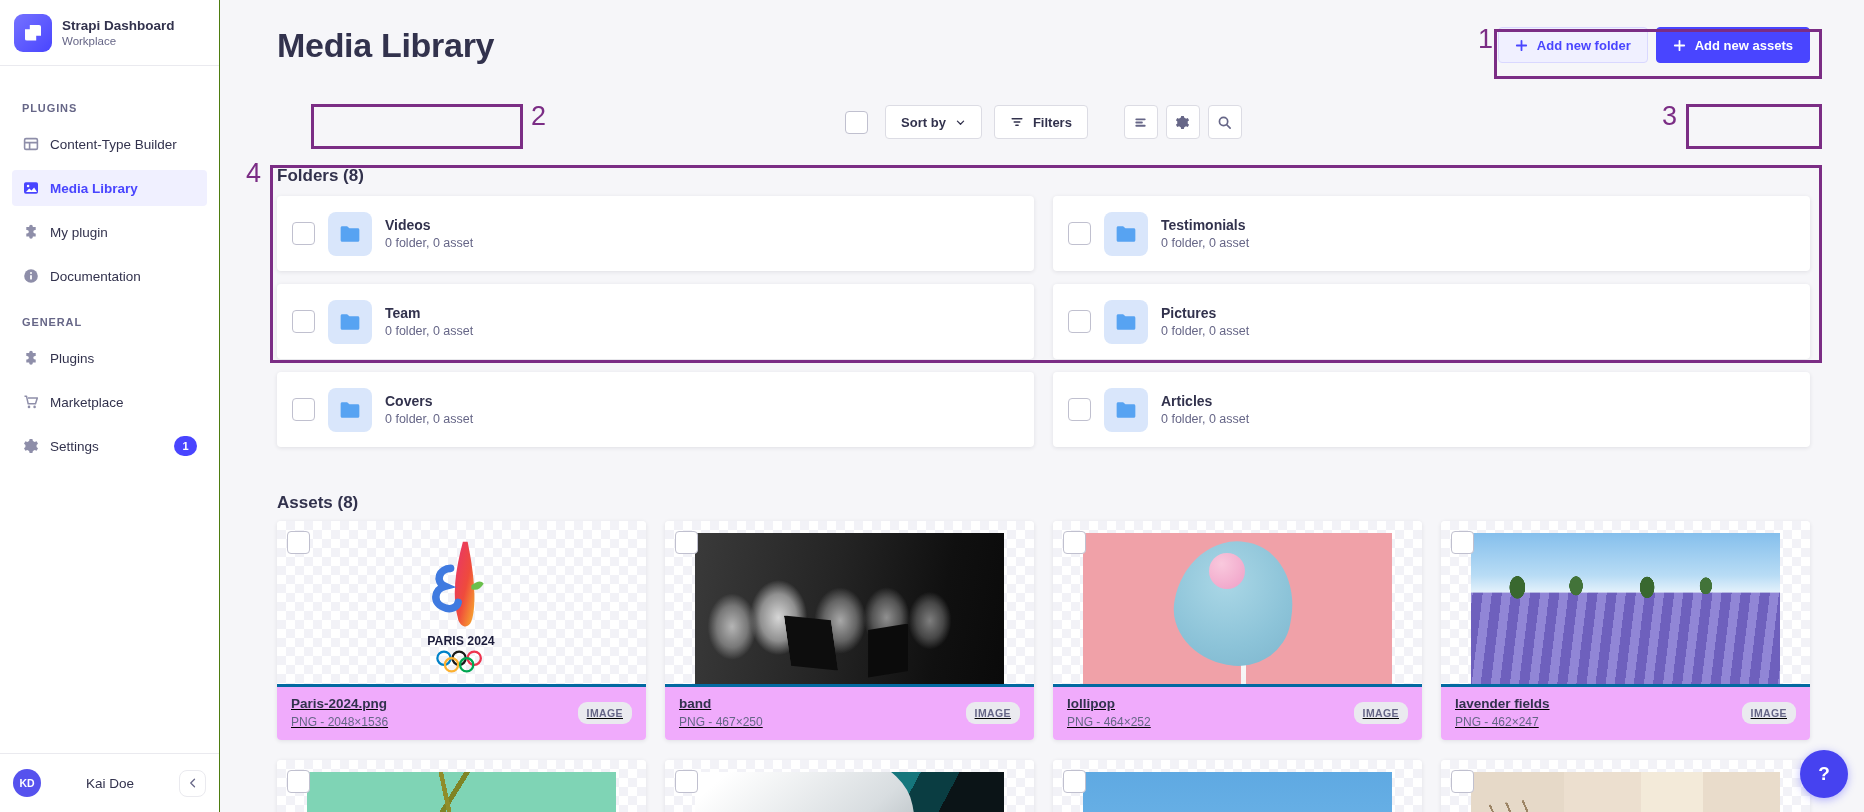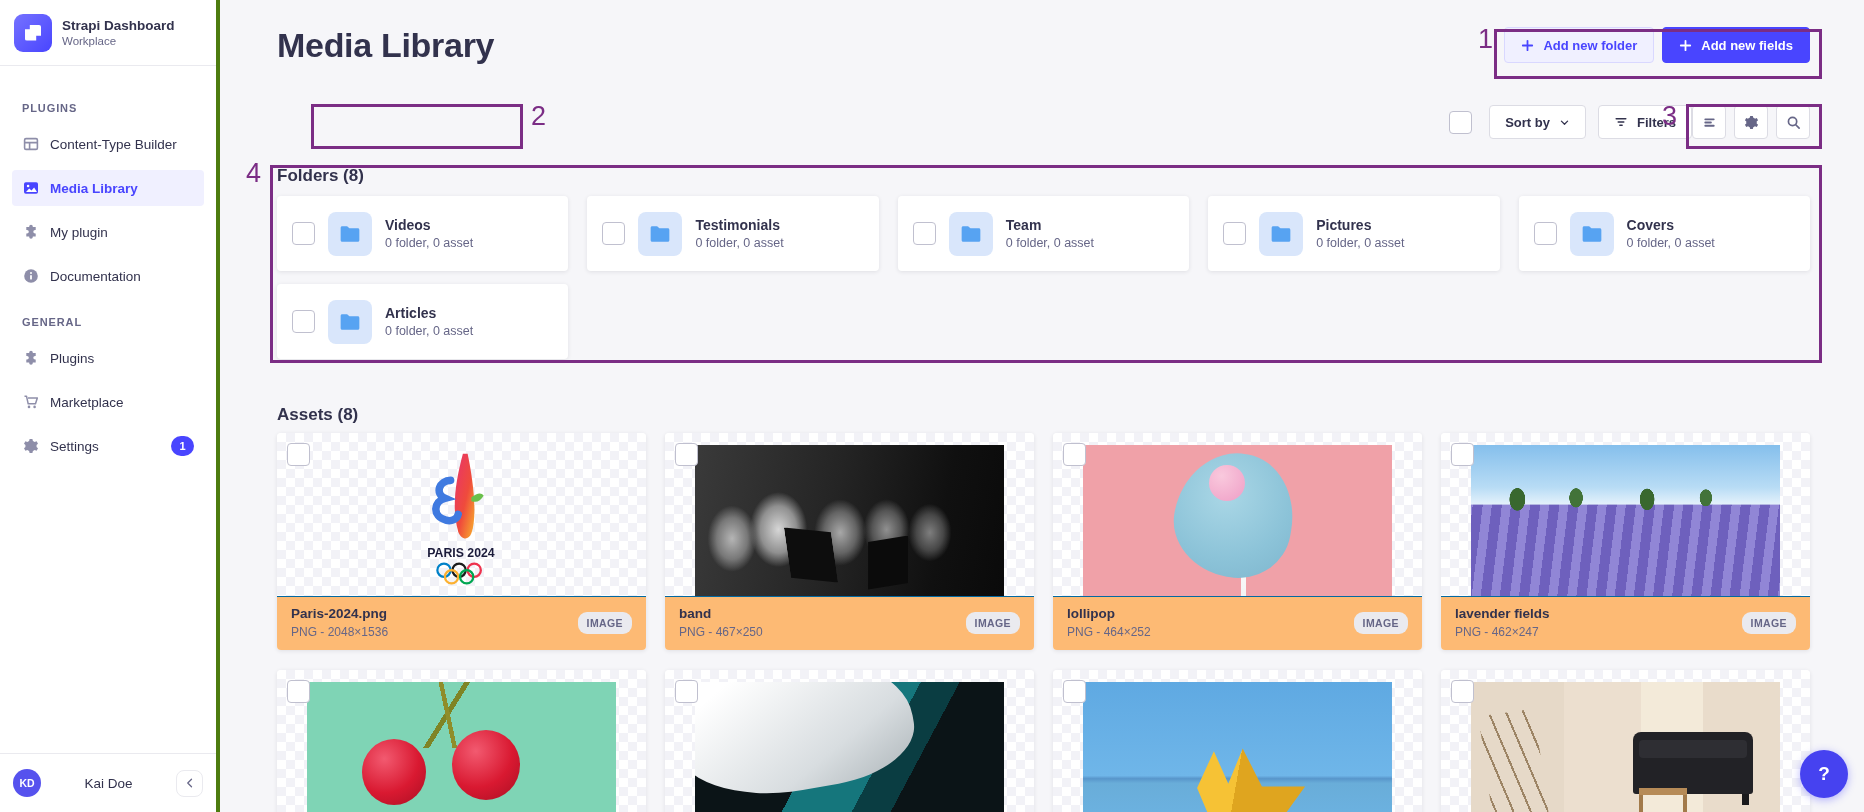--- a/index.html
+++ b/index.html
@@ -1,21 +1,21 @@
 <!DOCTYPE html>
 <html><head>
 <meta charset="utf-8">
 <style>
   * { margin:0; padding:0; box-sizing:border-box; }
   html,body { width:1864px; height:812px; background:#f6f6f9; }
   body { font-family:"Liberation Sans", sans-serif; }
   .app { position:relative; width:1864px; height:812px; display:flex; overflow:hidden; background:#f6f6f9; }
 
   
-  .sidebar { width:220px; min-width:220px; background:#fff; border-right:4px solid #4d7c0f; display:flex; flex-direction:column; }
+  .sidebar { width:220px; min-width:220px; background:#fff; border-right:1px solid #4d7c0f; display:flex; flex-direction:column; }
   .brand { display:flex; align-items:center; gap:10px; padding:13px 14px; height:65px; }
   .brand-logo { width:38px; height:38px; border-radius:9px; background:linear-gradient(135deg,#7572ff,#4945ff); position:relative; flex-shrink:0; }
   .brand-logo::before { content:""; position:absolute; left:11px; top:11px; width:16px; height:16px; background:#fff; border-radius:2px;
     clip-path:polygon(30% 0,100% 0,100% 70%,70% 70%,70% 100%,0 100%,0 30%,30% 30%); }
   .brand-title { font-size:13.5px; font-weight:700; color:#32324d; line-height:1.25; }
   .brand-sub { font-size:11.5px; color:#666687; }
   .sidebar-divider { height:1px; background:#eaeaef; }
   .nav { padding:14px 12px 0; }
   .nav-item { height:36px; border-radius:4px; display:flex; align-items:center; gap:11px; padding:0 10px; font-size:13.5px; color:#32324d; cursor:pointer; margin-bottom:8px; }
   .nav-item .ni { width:17px; height:17px; display:flex; align-items:center; justify-content:center; color:#8e8ea9; flex-shrink:0; }
@@ -30,45 +30,45 @@
 
   
   .main { flex:1; padding:26px 54px 0 57px; display:flex; flex-direction:column; overflow:hidden; }
   .page-header { display:flex; justify-content:space-between; align-items:flex-start; }
   .page-title { font-size:34px; font-weight:700; color:#32324d; letter-spacing:-.3px; }
   .header-actions { display:flex; gap:8px; margin-top:1px; }
   .btn { height:36px; border-radius:4px; font-size:13px; font-weight:700; display:flex; align-items:center; gap:9px; padding:0 16px; border:1px solid transparent; cursor:pointer; font-family:inherit; }
   .btn-secondary { background:#f0f0ff; border-color:#d9d8ff; color:#4945ff; }
   .btn-primary { background:#4945ff; border-color:#4945ff; color:#fff; }
 
-  .toolbar { display:flex; justify-content:flex-end; align-items:center; margin-top:40px; }
+  .toolbar { display:flex; justify-content:center; align-items:center; margin-top:40px;gap:36px; }
   .toolbar-left { display:flex; align-items:center; gap:17px; }
   .chip-group { display:flex; gap:12px; }
   .checkbox { width:23px; height:23px; border:1px solid #c0c0cf; border-radius:4px; background:#fff; display:inline-block; cursor:pointer; }
   .chip-btn { height:34px; background:#fff; border:1px solid #dcdce4; border-radius:4px; display:flex; align-items:center; gap:9px; padding:0 15px; font-size:13px; font-weight:600; color:#32324d; cursor:pointer; font-family:inherit; }
   .view-actions { display:flex; gap:8px; }
   .icon-btn { width:34px; height:34px; background:#fff; border:1px solid #dcdce4; border-radius:4px; display:flex; align-items:center; justify-content:center; color:#666687; cursor:pointer; }
 
   .section-heading { font-size:17px; font-weight:700; color:#32324d; }
   .folders-heading { margin-top:27px; }
-  .folder-grid { display:grid; grid-template-columns:repeat(5,1fr); gap:13px 19px; margin-top:10px; }
+  .folder-grid { display:grid; grid-template-columns:repeat(2,1fr); gap:13px 19px; margin-top:10px; }
   .folder-card { background:#fff; border-radius:4px; box-shadow:0 1px 4px rgba(33,33,52,.1); height:75px; display:flex; align-items:center; gap:13px; padding:0 15px; cursor:pointer; }
   .folder-icon-wrap { width:44px; height:44px; border-radius:8px; background:#d9e6fb; display:flex; align-items:center; justify-content:center; flex-shrink:0; }
   .folder-icon-wrap svg { color:#57a3f2; }
   .folder-name { font-size:14px; font-weight:700; color:#32324d; }
   .folder-meta { font-size:12.5px; color:#666687; margin-top:3px; }
 
   .assets-heading { margin-top:46px; }
   .asset-grid { display:grid; grid-template-columns:repeat(4,1fr); gap:20px 19px; margin-top:8px; }
   .asset-card { background:#fff; border-radius:4px; box-shadow:0 1px 4px rgba(33,33,52,.1); overflow:hidden; cursor:pointer; }
   .asset-media { height:163px; position:relative; display:flex; align-items:flex-end; justify-content:center;
     background:conic-gradient(#f2f2f7 25%, #fff 0 50%, #f2f2f7 0 75%, #fff 0); background-size:18px 18px; }
   .asset-checkbox { position:absolute; top:10px; left:10px; z-index:4; }
   .thumb { width:84%; height:151px; position:relative; overflow:hidden; }
-  .asset-info { border-top:1px solid #0369a1; padding:9px 14px 11px; display:flex; align-items:center; justify-content:space-between; background:#fdba74; }
+  .asset-info { border-top:3px solid #0369a1; padding:9px 14px 11px; display:flex; align-items:center; justify-content:space-between; background:#f0abfc;text-decoration:underline; }
   .asset-name { font-size:13.5px; font-weight:700; color:#32324d; }
   .asset-meta { font-size:12px; color:#666687; margin-top:4px; }
   .asset-badge { background:#eaeaef; color:#666687; font-size:10.5px; font-weight:700; letter-spacing:.4px; padding:5px 9px; border-radius:9px; }
 
   
   .thumb[data-kind="paris"] { width:46%; background:transparent; display:flex; align-items:center; justify-content:center; }
   .paris-logo { width:104px; height:146px; }
 
   .thumb[data-kind="band"] { background:
       radial-gradient(34px 46px at 12% 62%, #b5b5b5 0%, #787878 45%, rgba(0,0,0,0) 72%),
@@ -256,21 +256,21 @@
         <button class="btn btn-secondary">
           <svg width="13" height="13" viewBox="0 0 16 16">
               <path d="M8 2.2v11.6M2.2 8h11.6" stroke="currentColor" stroke-width="2.2" stroke-linecap="round"></path>
             </svg>
           <span>Add new folder</span>
         </button>
         <button class="btn btn-primary">
           <svg width="13" height="13" viewBox="0 0 16 16">
               <path d="M8 2.2v11.6M2.2 8h11.6" stroke="currentColor" stroke-width="2.2" stroke-linecap="round"></path>
             </svg>
-          <span>Add new fields</span>
+          <span>Add new assets</span>
         </button>
       </div>
     </div>
 
     <div class="toolbar">
       <div class="toolbar-left">
         <span class="checkbox"></span>
         <div class="chip-group">
           <button class="chip-btn">
             <span>Sort by</span>

